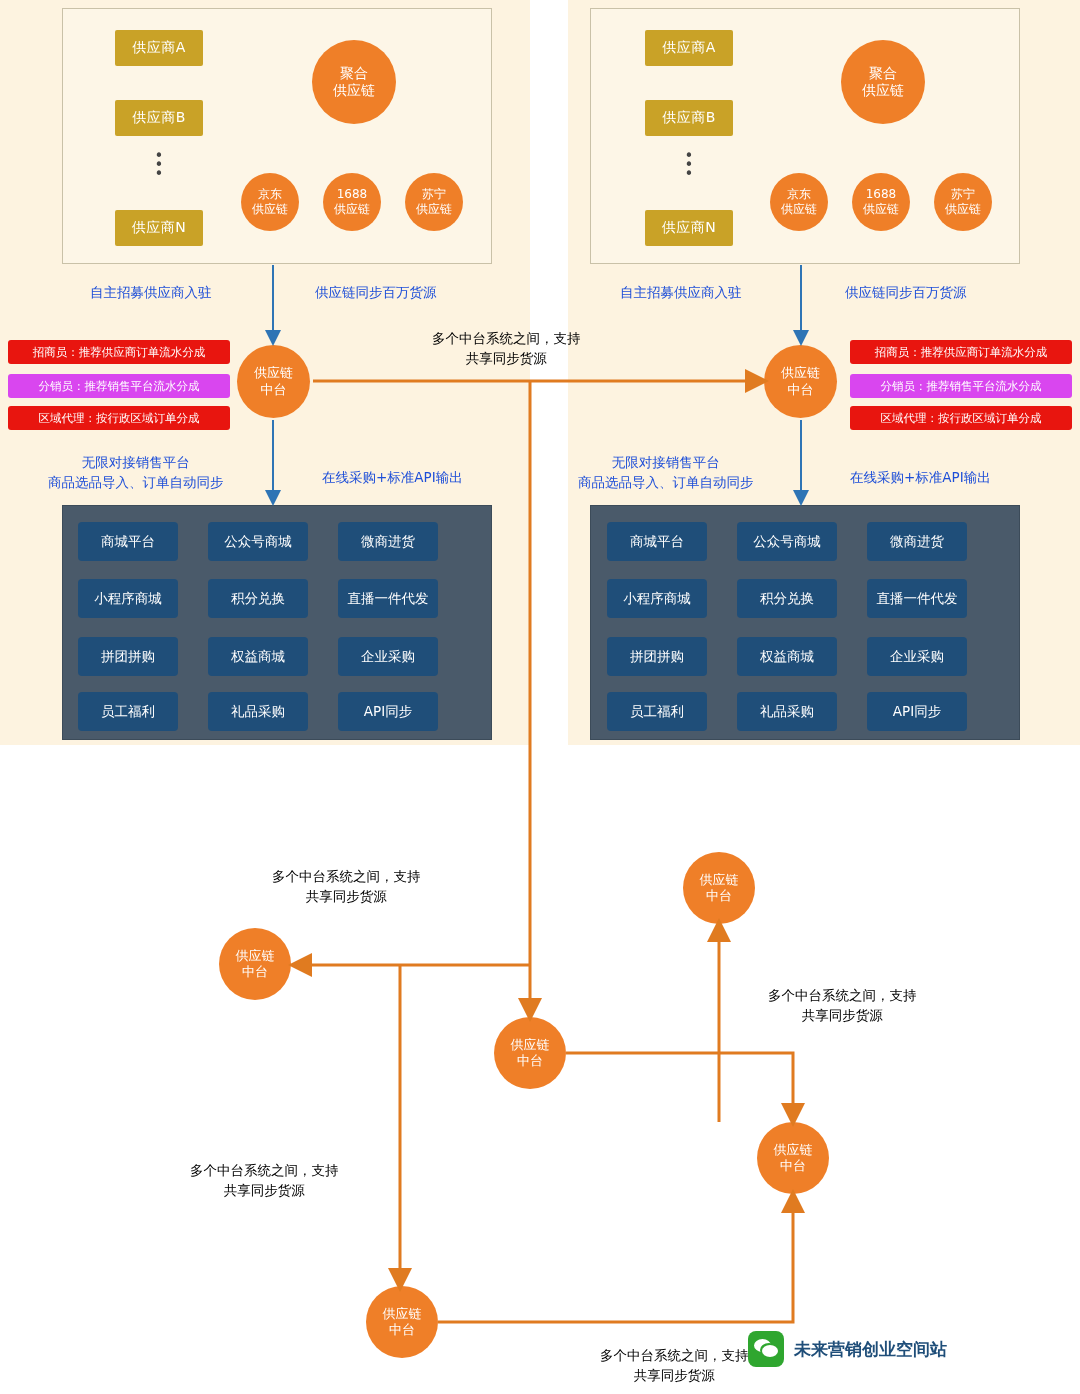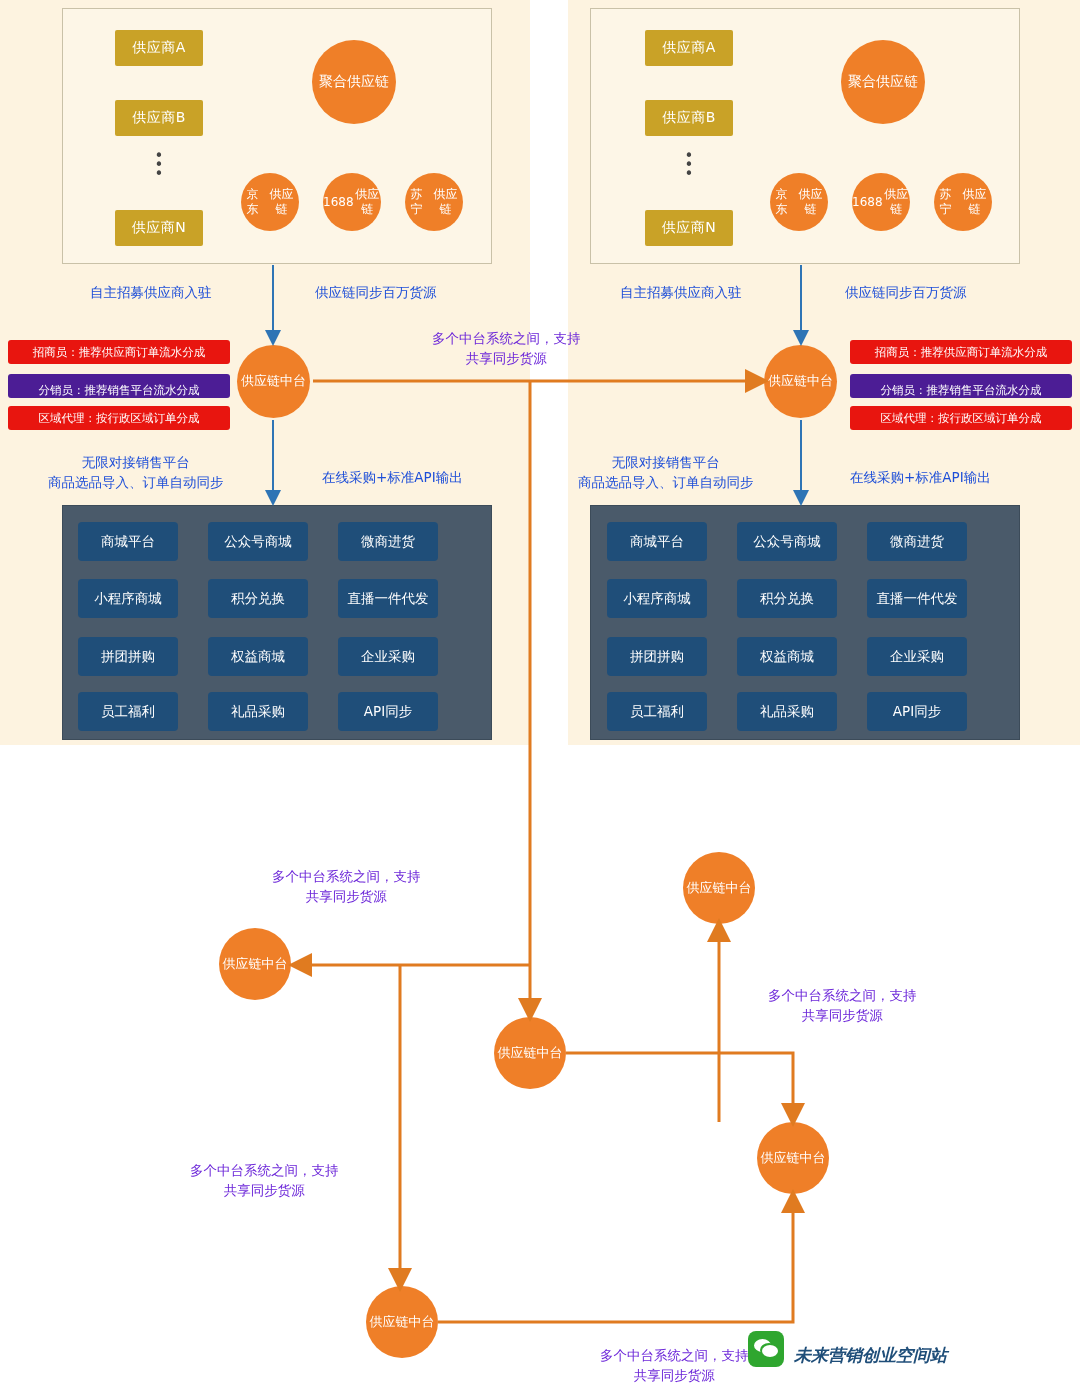--- a/index.html
+++ b/index.html
@@ -38,69 +38,69 @@
     font-size:15px;
     line-height:9px;
     text-align:center;
     width:40px;
   }
   .circle {
     position:absolute;
     border-radius:50%;
     background:#ef7f28;
     color:#fff;
-    display:flex; flex-direction:row; align-items:center; justify-content:center;
+    display:flex; flex-direction:column; align-items:center; justify-content:center;
     text-align:center;
     line-height:1.25;
   }
   .circle.lg { font-size:14px; }
   .circle.sm { font-size:12px; }
   .circle.hub { font-size:13px; }
 
   .label {
     position:absolute;
     color:#1d4ed8;
     font-size:13.5px;
     text-align:center;
     line-height:1.5;
     white-space:nowrap;
   }
-  .label.orange { color:#6d28d9; }
+  .label.orange { color:#000000; }
 
   .tag {
     position:absolute;
     color:#ffffff;
     font-size:11.5px;
     display:flex; align-items:center; justify-content:center;
     border-radius:3px;
     white-space:nowrap;
   }
   .tag.red { background:#e8150f; }
-  .tag.yellow { background:#4c1d95;align-items:flex-end; }
+  .tag.yellow { background:#d946ef; }
 
   .dark-panel {
     position:absolute;
     background:#4a5a6a;
     border:1px solid #3c4b59;
   }
   .tile {
     position:absolute;
     background:#1f4e79;
     color:#ffffff;
     font-size:13.5px;
     display:flex; align-items:center; justify-content:center;
     border-radius:4px;
   }
 
   svg.arrows { position:absolute; left:0; top:0; width:1080px; height:1394px; pointer-events:none; }
 
   
   .footer-badge {
     position:absolute;
-    display:flex; align-items:flex-end;font-style:italic;
+    display:flex; align-items:center;
   }
   .wechat-logo {
     width:36px; height:36px;
     background:#2fa62f;
     border-radius:8px;
     position:relative;
     display:inline-block;
   }
   .wechat-logo:before {
     content:"";

